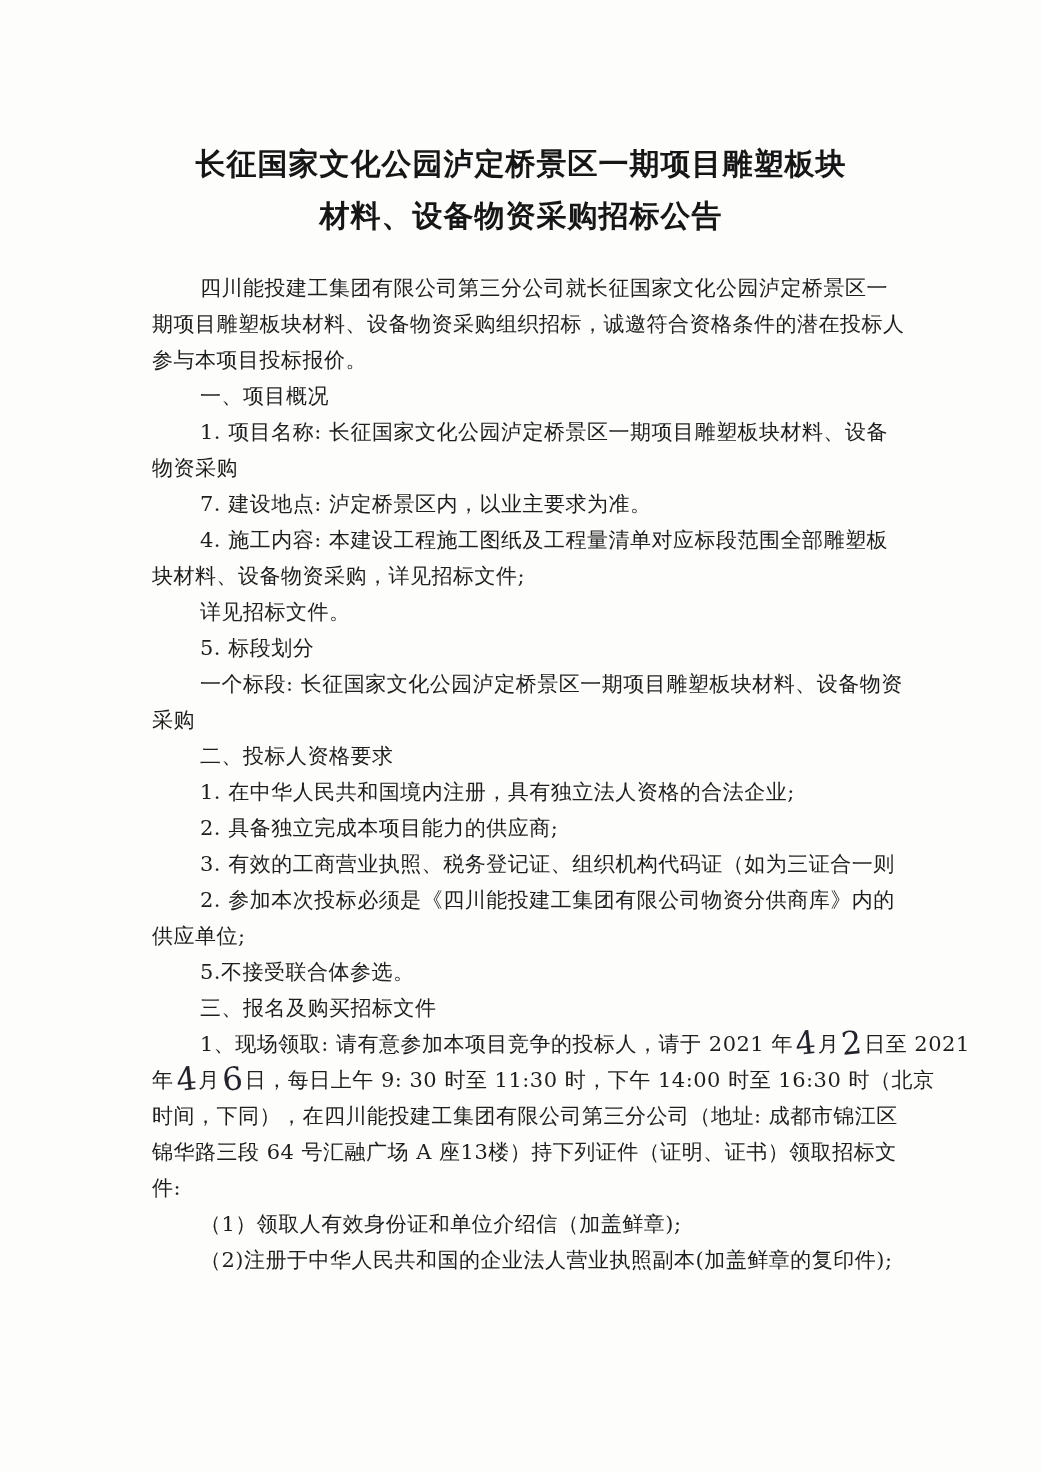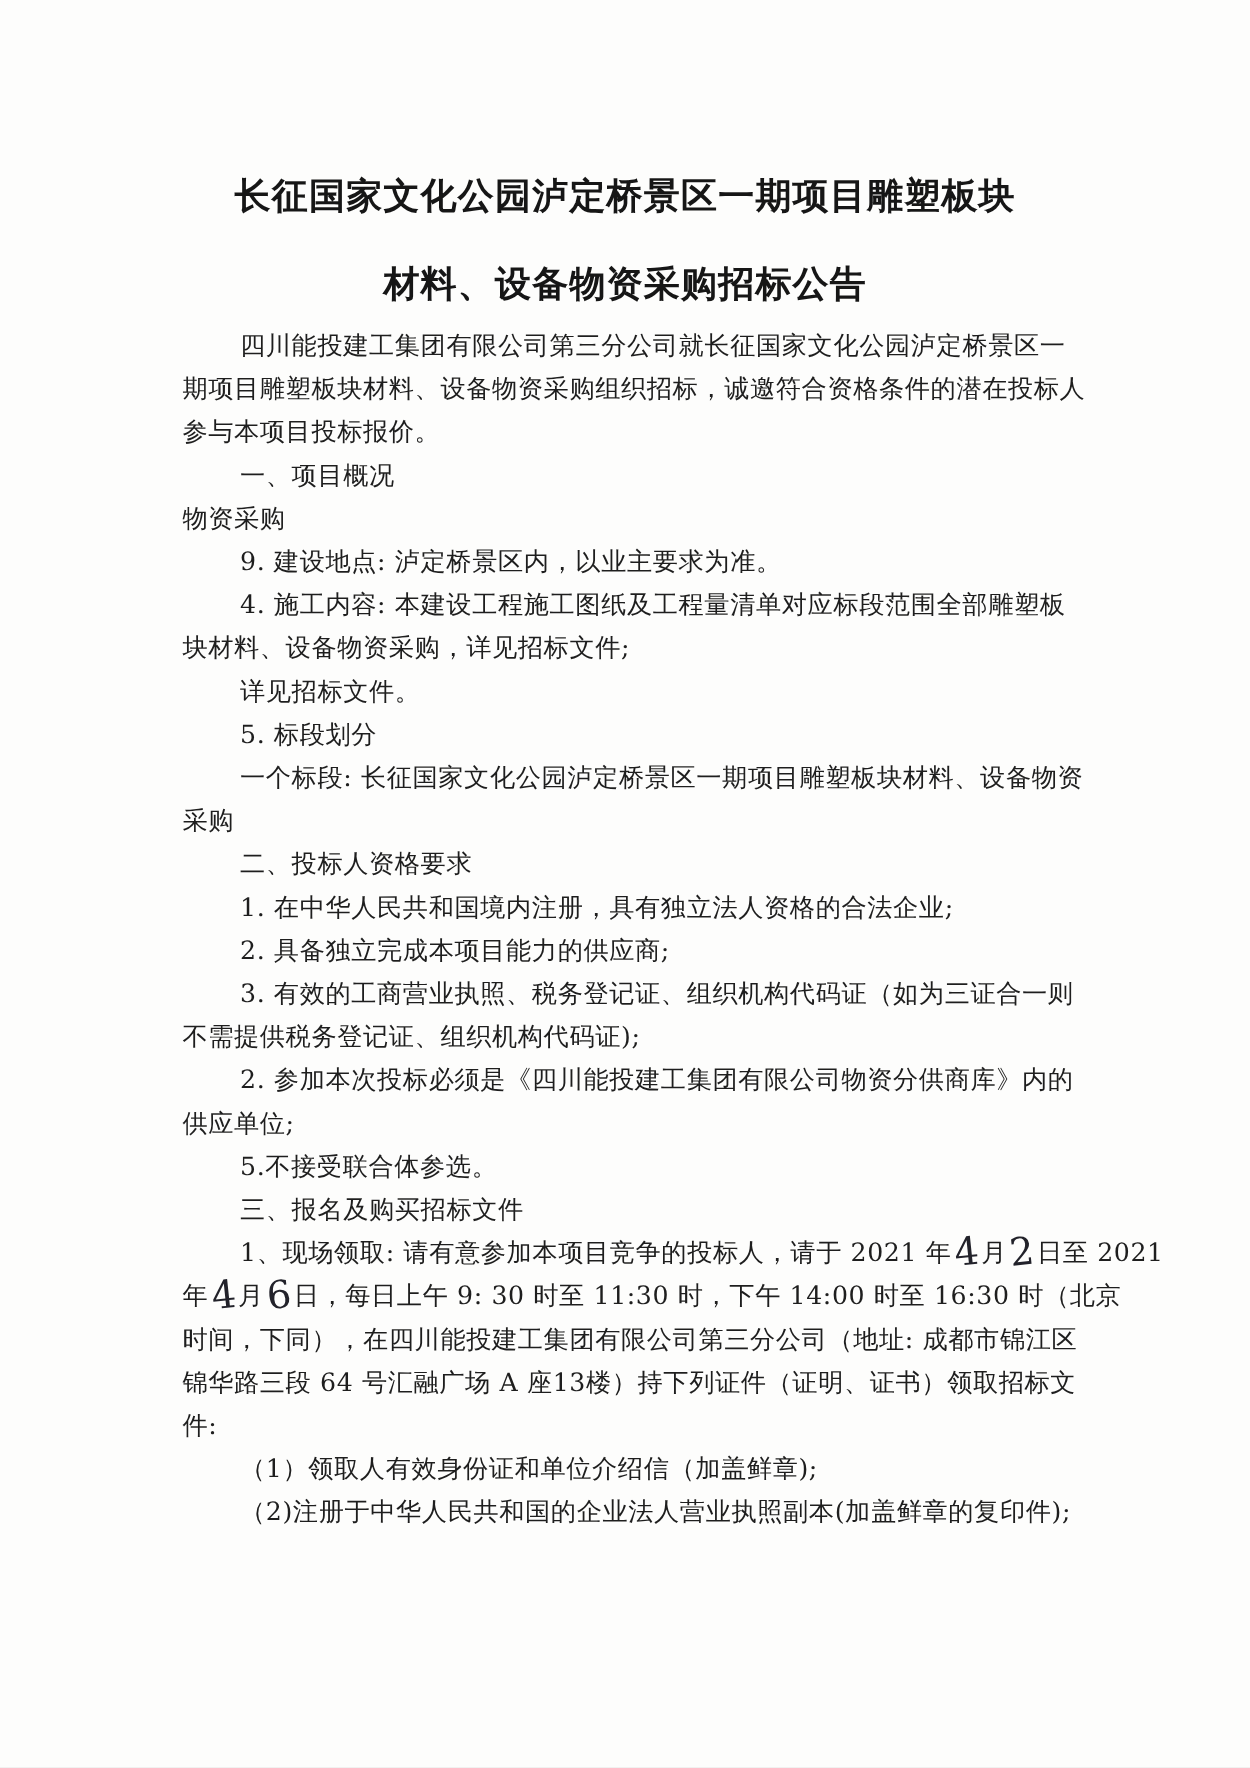--- a/index.html
+++ b/index.html
@@ -26,21 +26,21 @@
   }
   .title-line {
     font-family: "DejaVu Sans", "Liberation Sans", sans-serif;
     font-weight: bold;
     font-size: 30px;
     line-height: 36px;
     letter-spacing: 1px;
     color: #161616;
   }
   .title-line + .title-line {
-    margin-top: 38px;
+    margin-top: 16px;
   }
   .body-text {
     position: absolute;
     top: 270px;
     left: 152px;
     width: 745px;
   }
   .line {
     height: 36px;
     line-height: 36px;
@@ -71,33 +71,33 @@
   <div class="titles">
     <div class="title-line">长征国家文化公园泸定桥景区一期项目雕塑板块</div>
     <div class="title-line">材料、设备物资采购招标公告</div>
   </div>
 
   <div class="body-text">
     <div class="line indent">四川能投建工集团有限公司第三分公司就长征国家文化公园泸定桥景区一</div>
     <div class="line">期项目雕塑板块材料、设备物资采购组织招标，诚邀符合资格条件的潜在投标人</div>
     <div class="line">参与本项目投标报价。</div>
     <div class="line indent">一、项目概况</div>
+    <div class="line indent">1. 项目名称: 长征国家文化公园泸定桥景区一期项目雕塑板块材料、设备</div>
     <div class="line">物资采购</div>
-    <div class="line indent">9. 建设地点: 泸定桥景区内，以业主要求为准。</div>
+    <div class="line indent">7. 建设地点: 泸定桥景区内，以业主要求为准。</div>
     <div class="line indent">4. 施工内容: 本建设工程施工图纸及工程量清单对应标段范围全部雕塑板</div>
     <div class="line">块材料、设备物资采购，详见招标文件;</div>
     <div class="line indent">详见招标文件。</div>
     <div class="line indent">5. 标段划分</div>
     <div class="line indent">一个标段: 长征国家文化公园泸定桥景区一期项目雕塑板块材料、设备物资</div>
     <div class="line">采购</div>
     <div class="line indent">二、投标人资格要求</div>
     <div class="line indent">1. 在中华人民共和国境内注册，具有独立法人资格的合法企业;</div>
     <div class="line indent">2. 具备独立完成本项目能力的供应商;</div>
     <div class="line indent">3. 有效的工商营业执照、税务登记证、组织机构代码证（如为三证合一则</div>
-    <div class="line">不需提供税务登记证、组织机构代码证);</div>
     <div class="line indent">2. 参加本次投标必须是《四川能投建工集团有限公司物资分供商库》内的</div>
     <div class="line">供应单位;</div>
     <div class="line indent">5.不接受联合体参选。</div>
     <div class="line indent">三、报名及购买招标文件</div>
 
     <div class="line indent">
       <span>1、现场领取: 请有意参加本项目竞争的投标人，请于 2021 年</span><span class="hw">4</span><span>月</span><span class="hw">2</span><span>日至 2021</span>
     </div>
 
     <div class="line">

